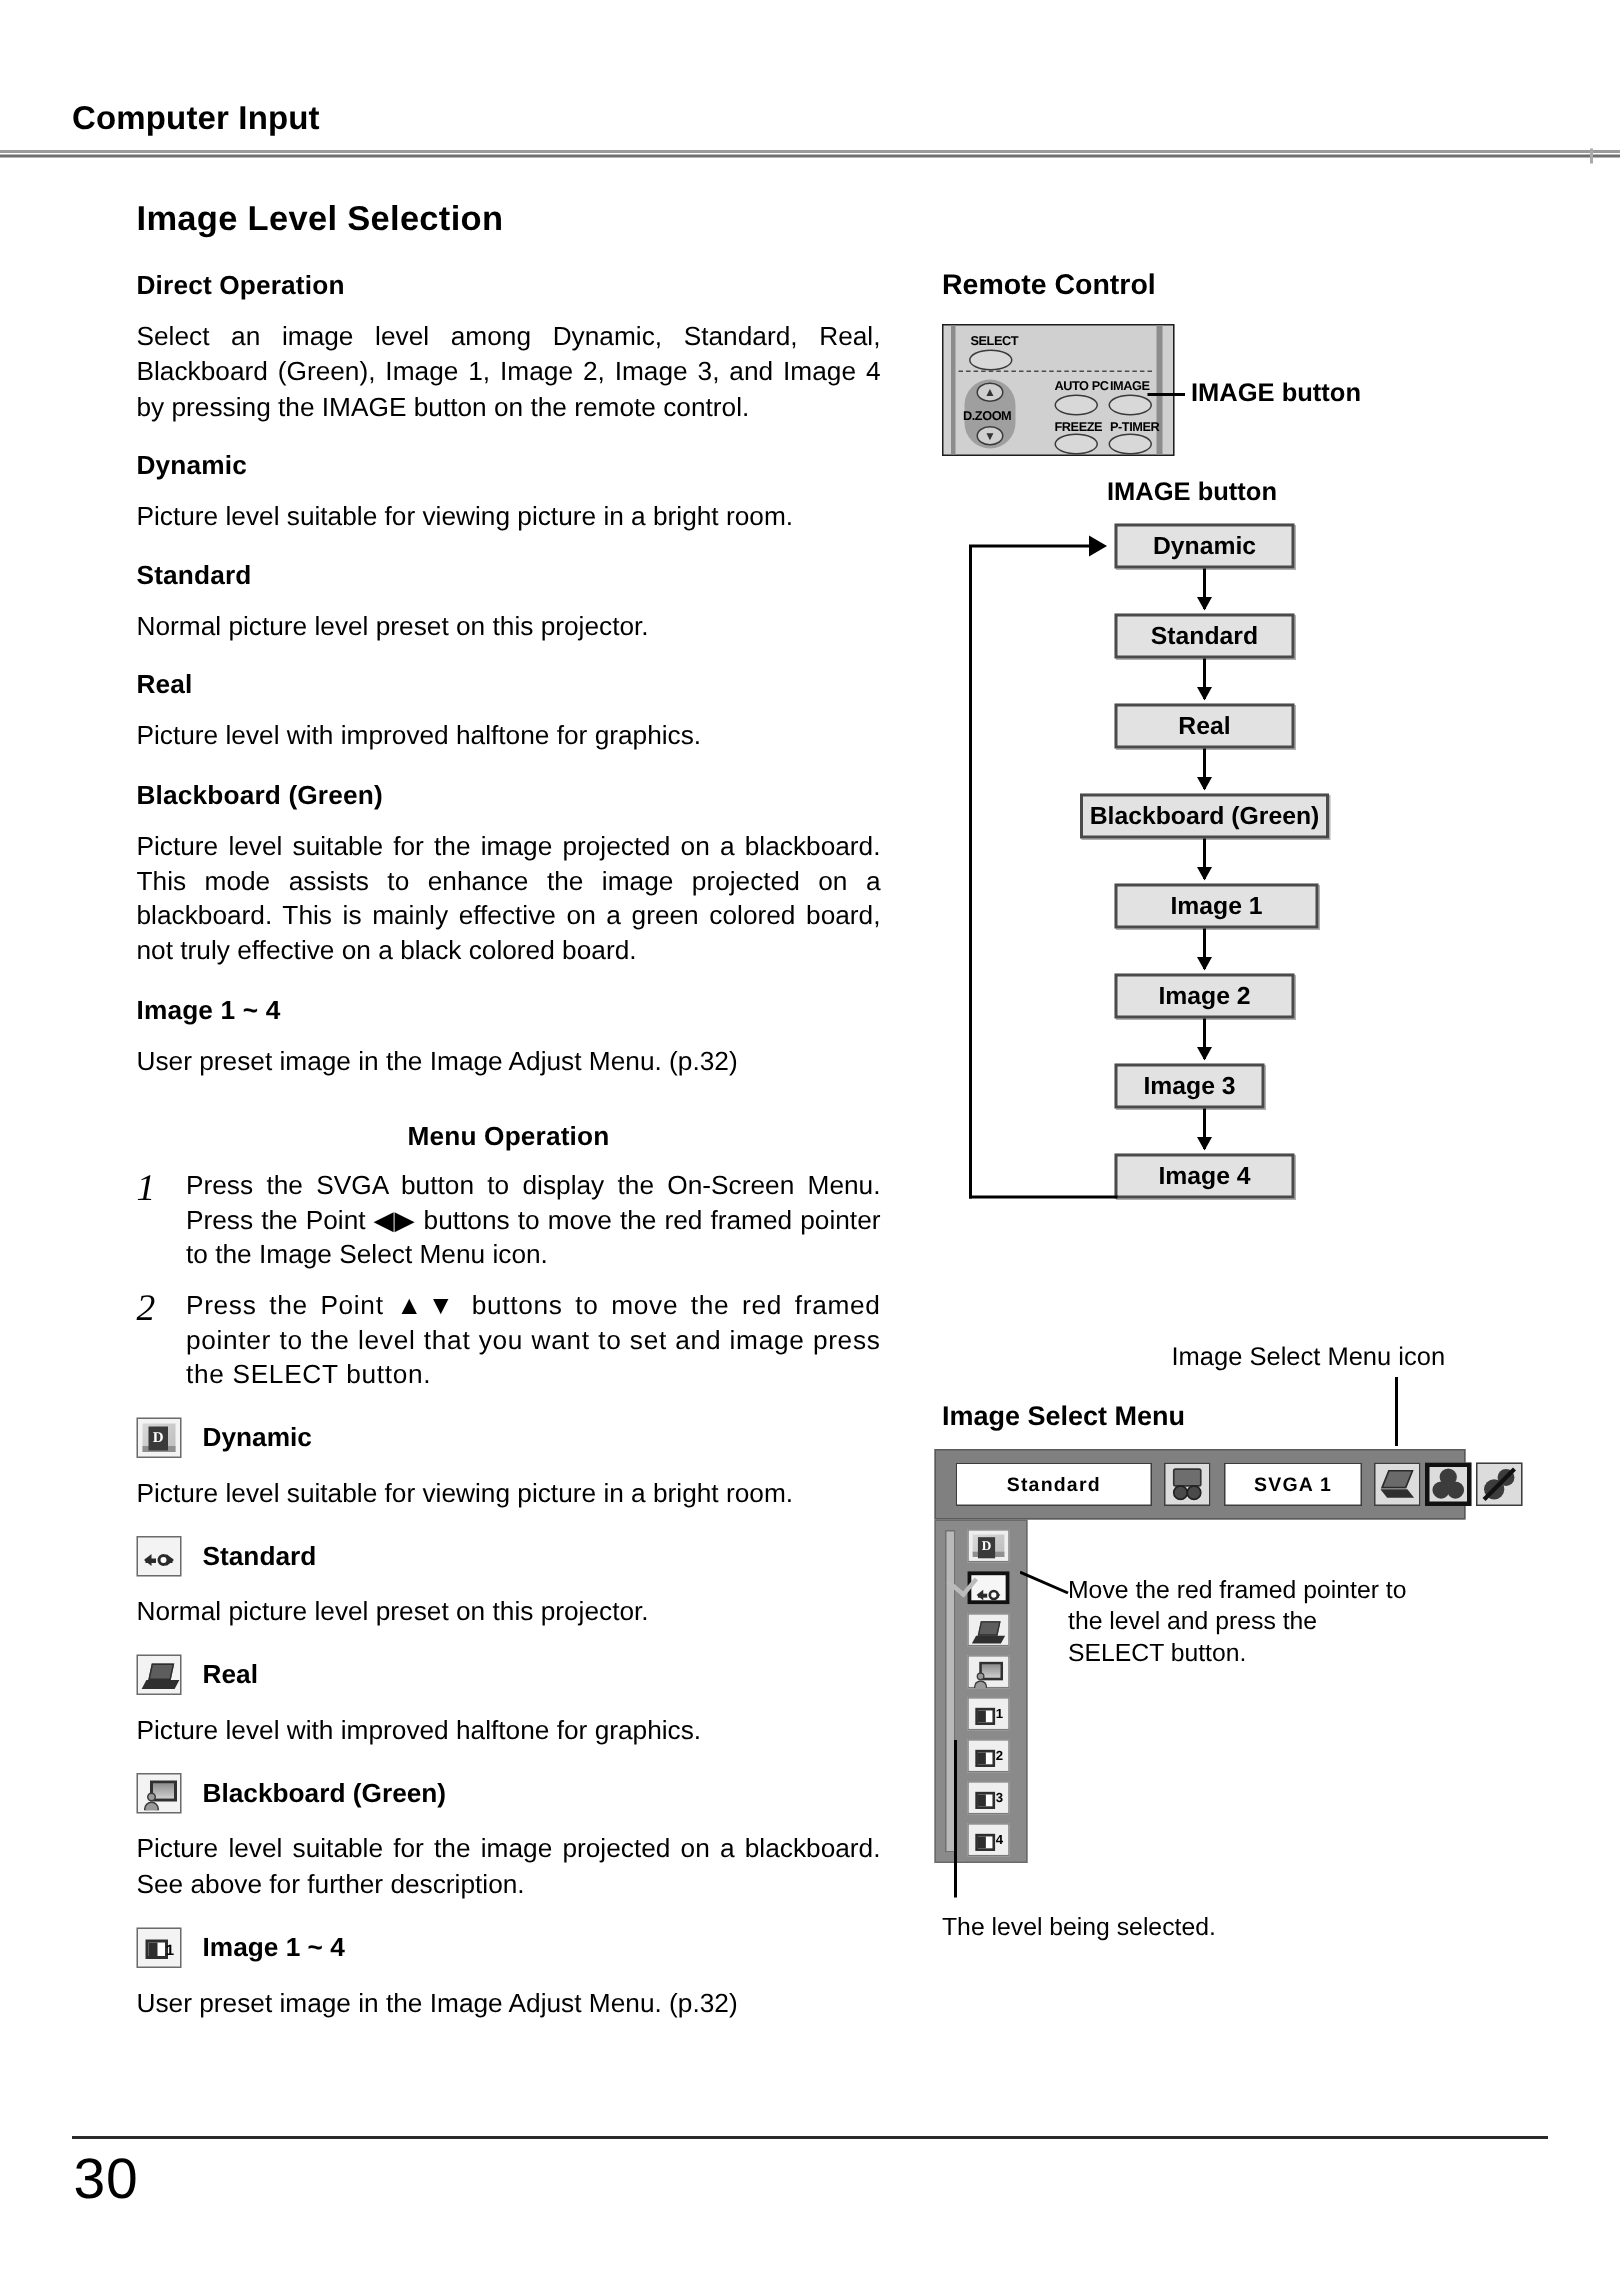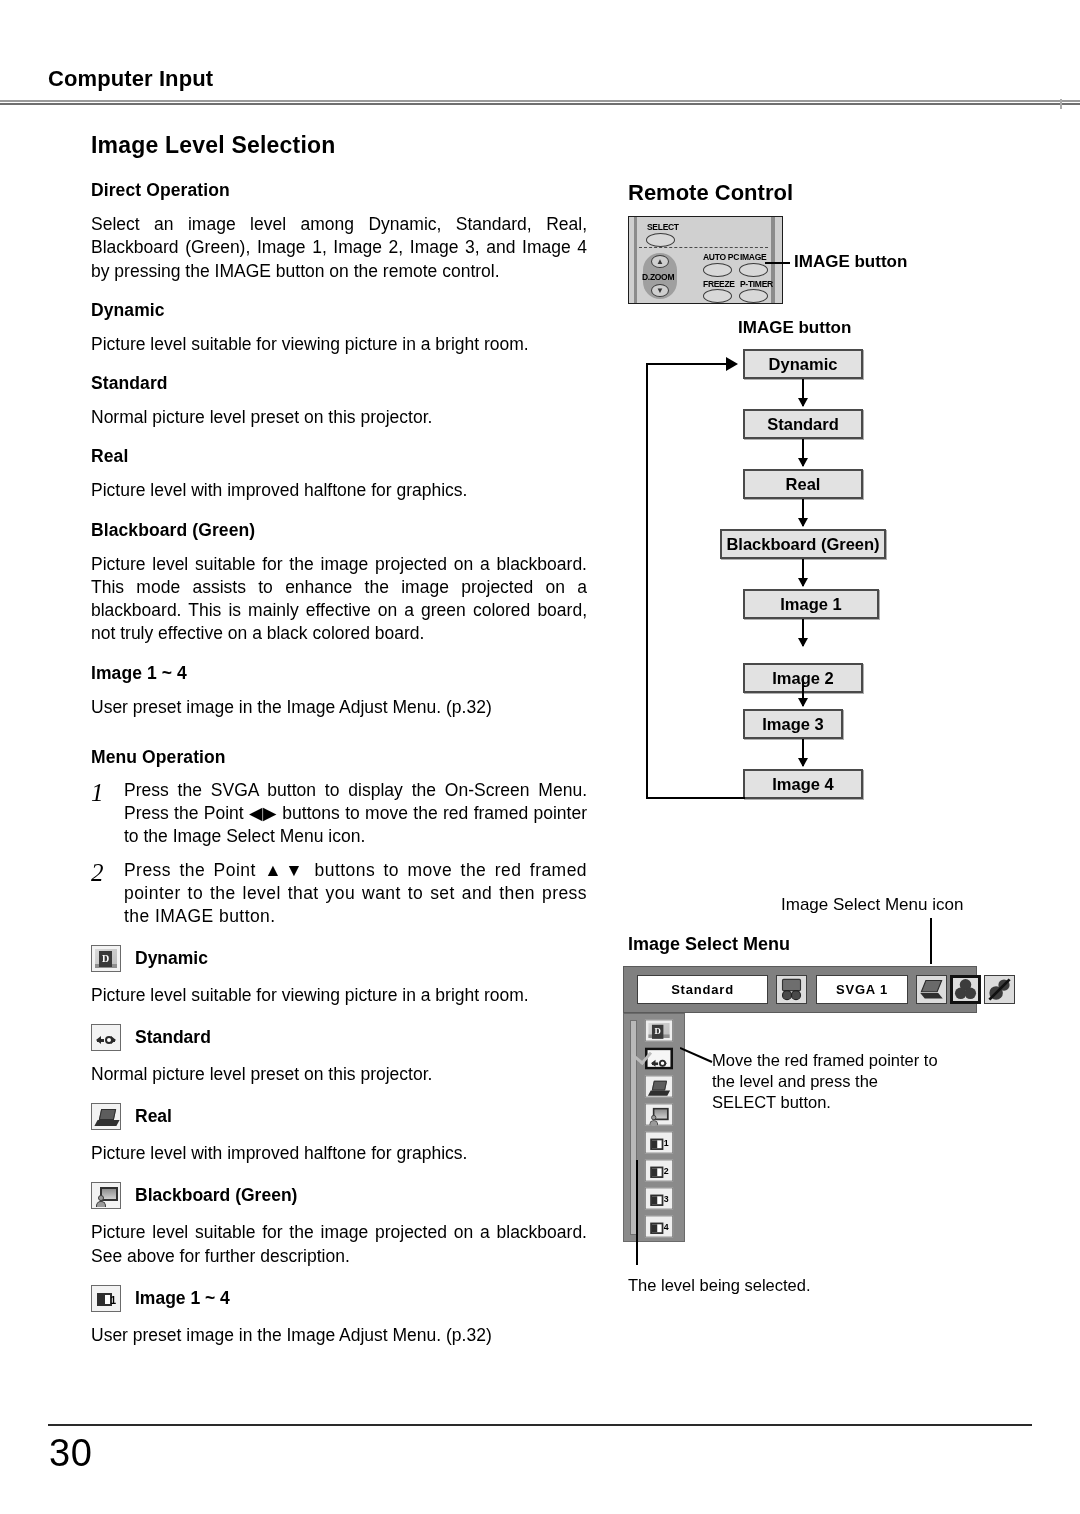--- a/index.html
+++ b/index.html
@@ -64,21 +64,21 @@
     left: 91px;
     top: 180px;
     width: 496px;
   }
   .h3 {
     font-size: 17.5px;
     font-weight: bold;
     margin: 0 0 11px 0;
     letter-spacing: 0.1px;
   }
-  .h3.sp-top { margin-top: 28px; }
+  .h3.sp-top { margin-top: 28px; text-align: center; }
   .body {
     font-size: 17.5px;
     line-height: 1.33;
     margin: 12px 0 17px 0;
     text-align: justify;
     text-justify: inter-word;
   }
   .body.last-left { text-align: left; }
 
   
@@ -248,21 +248,21 @@
   }
 
   
   .col-right {
     position: absolute;
     left: 628px;
     top: 180px;
     width: 420px;
   }
   .rc-title {
-    font-size: 22px;
+    font-size: 19px;
     font-weight: bold;
     margin: 0 0 12px 0;
   }
 
   
   .remote {
     position: absolute;
     left: 628px;
     top: 216px;
     width: 155px;
@@ -535,21 +535,21 @@
 
     <div class="h3 sp-top">Menu Operation</div>
 
     <div class="steps">
       <div class="step">
         <div class="step-num">1</div>
         <div class="step-text">Press the SVGA button to display the On-Screen Menu.  Press the Point ◀▶ buttons to move the red framed pointer to the Image Select Menu icon.</div>
       </div>
       <div class="step">
         <div class="step-num">2</div>
-        <div class="step-text wide">Press the Point ▲▼ buttons to move the red framed pointer to the level that you want to set and then press the IMAGE button.</div>
+        <div class="step-text wide">Press the Point ▲▼ buttons to move the red framed pointer to the level that you want to set and image press the SELECT button.</div>
       </div>
     </div>
 
     <div class="icon-head" style="margin-top:16px;">
       <div class="osd-ico ico-dynamic">
         <div class="inner">
             <div class="shelf"></div>
             <div class="sq">D</div>
           </div>
       </div>
@@ -651,21 +651,21 @@
 
     <div class="fbox" style="left:115px; top:151px; width:120px;">Real</div>
     <div class="farrow" style="left:174px; top:181px; height:27px;"></div>
 
     <div class="fbox" style="left:92px; top:211px; width:166px;">Blackboard (Green)</div>
     <div class="farrow" style="left:174px; top:241px; height:27px;"></div>
 
     <div class="fbox" style="left:115px; top:271px; width:136px;">Image 1</div>
     <div class="farrow" style="left:174px; top:301px; height:27px;"></div>
 
-    <div class="fbox" style="left:115px; top:331px; width:120px;margin-top:14px;">Image 2</div>
+    <div class="fbox" style="left:115px; top:331px; width:120px;">Image 2</div>
     <div class="farrow" style="left:174px; top:361px; height:27px;"></div>
 
     <div class="fbox" style="left:115px; top:391px; width:100px;">Image 3</div>
     <div class="farrow" style="left:174px; top:421px; height:27px;"></div>
 
     <div class="fbox" style="left:115px; top:451px; width:120px;">Image 4</div>
 
     <div class="loop-h-bot" style="left:18px; top:479px; width:99px; height:2px;"></div>
     <div class="loop-v" style="left:18px; top:46px; width:2px; height:435px;"></div>
     <div class="loop-h-top" style="left:18px; top:45px; width:80px; height:2px;"></div>

